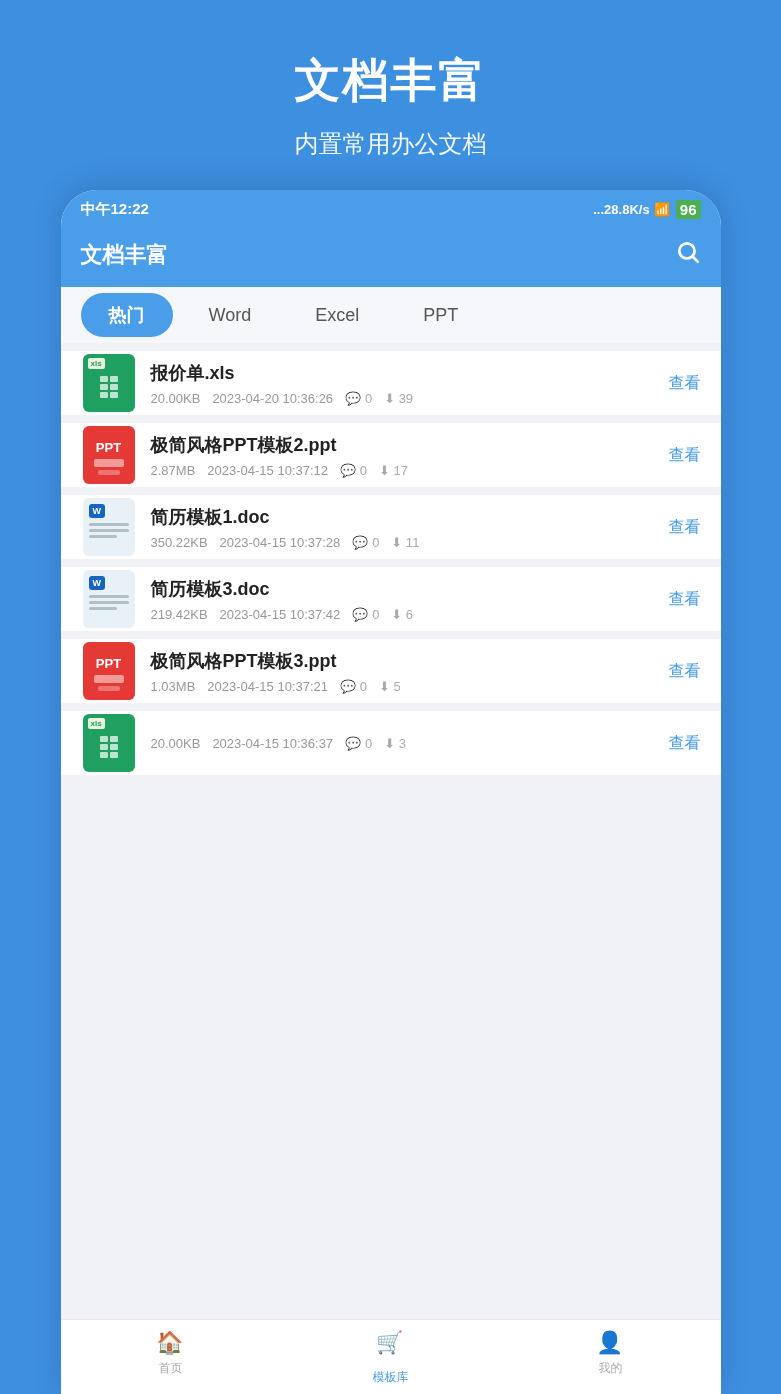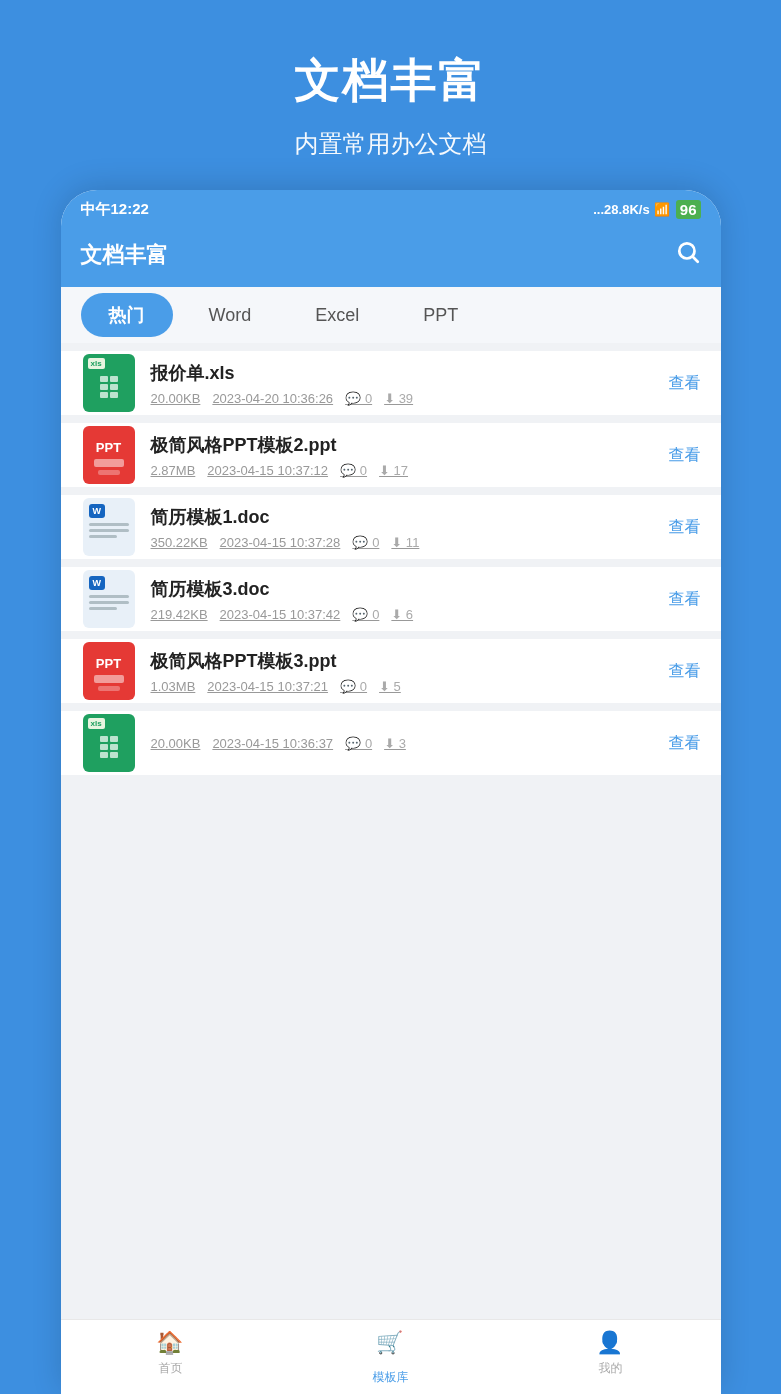--- a/index.html
+++ b/index.html
@@ -260,21 +260,20 @@
       color: #222;
       margin-bottom: 6px;
     }
 
     .file-meta {
       display: flex;
       align-items: center;
       gap: 12px;
       color: #999;
       font-size: 13px;
-      text-decoration: underline;
     }
 
     .file-meta-stats {
       display: flex;
       align-items: center;
       gap: 12px;
     }
 
     .stat-item {
       display: flex;

